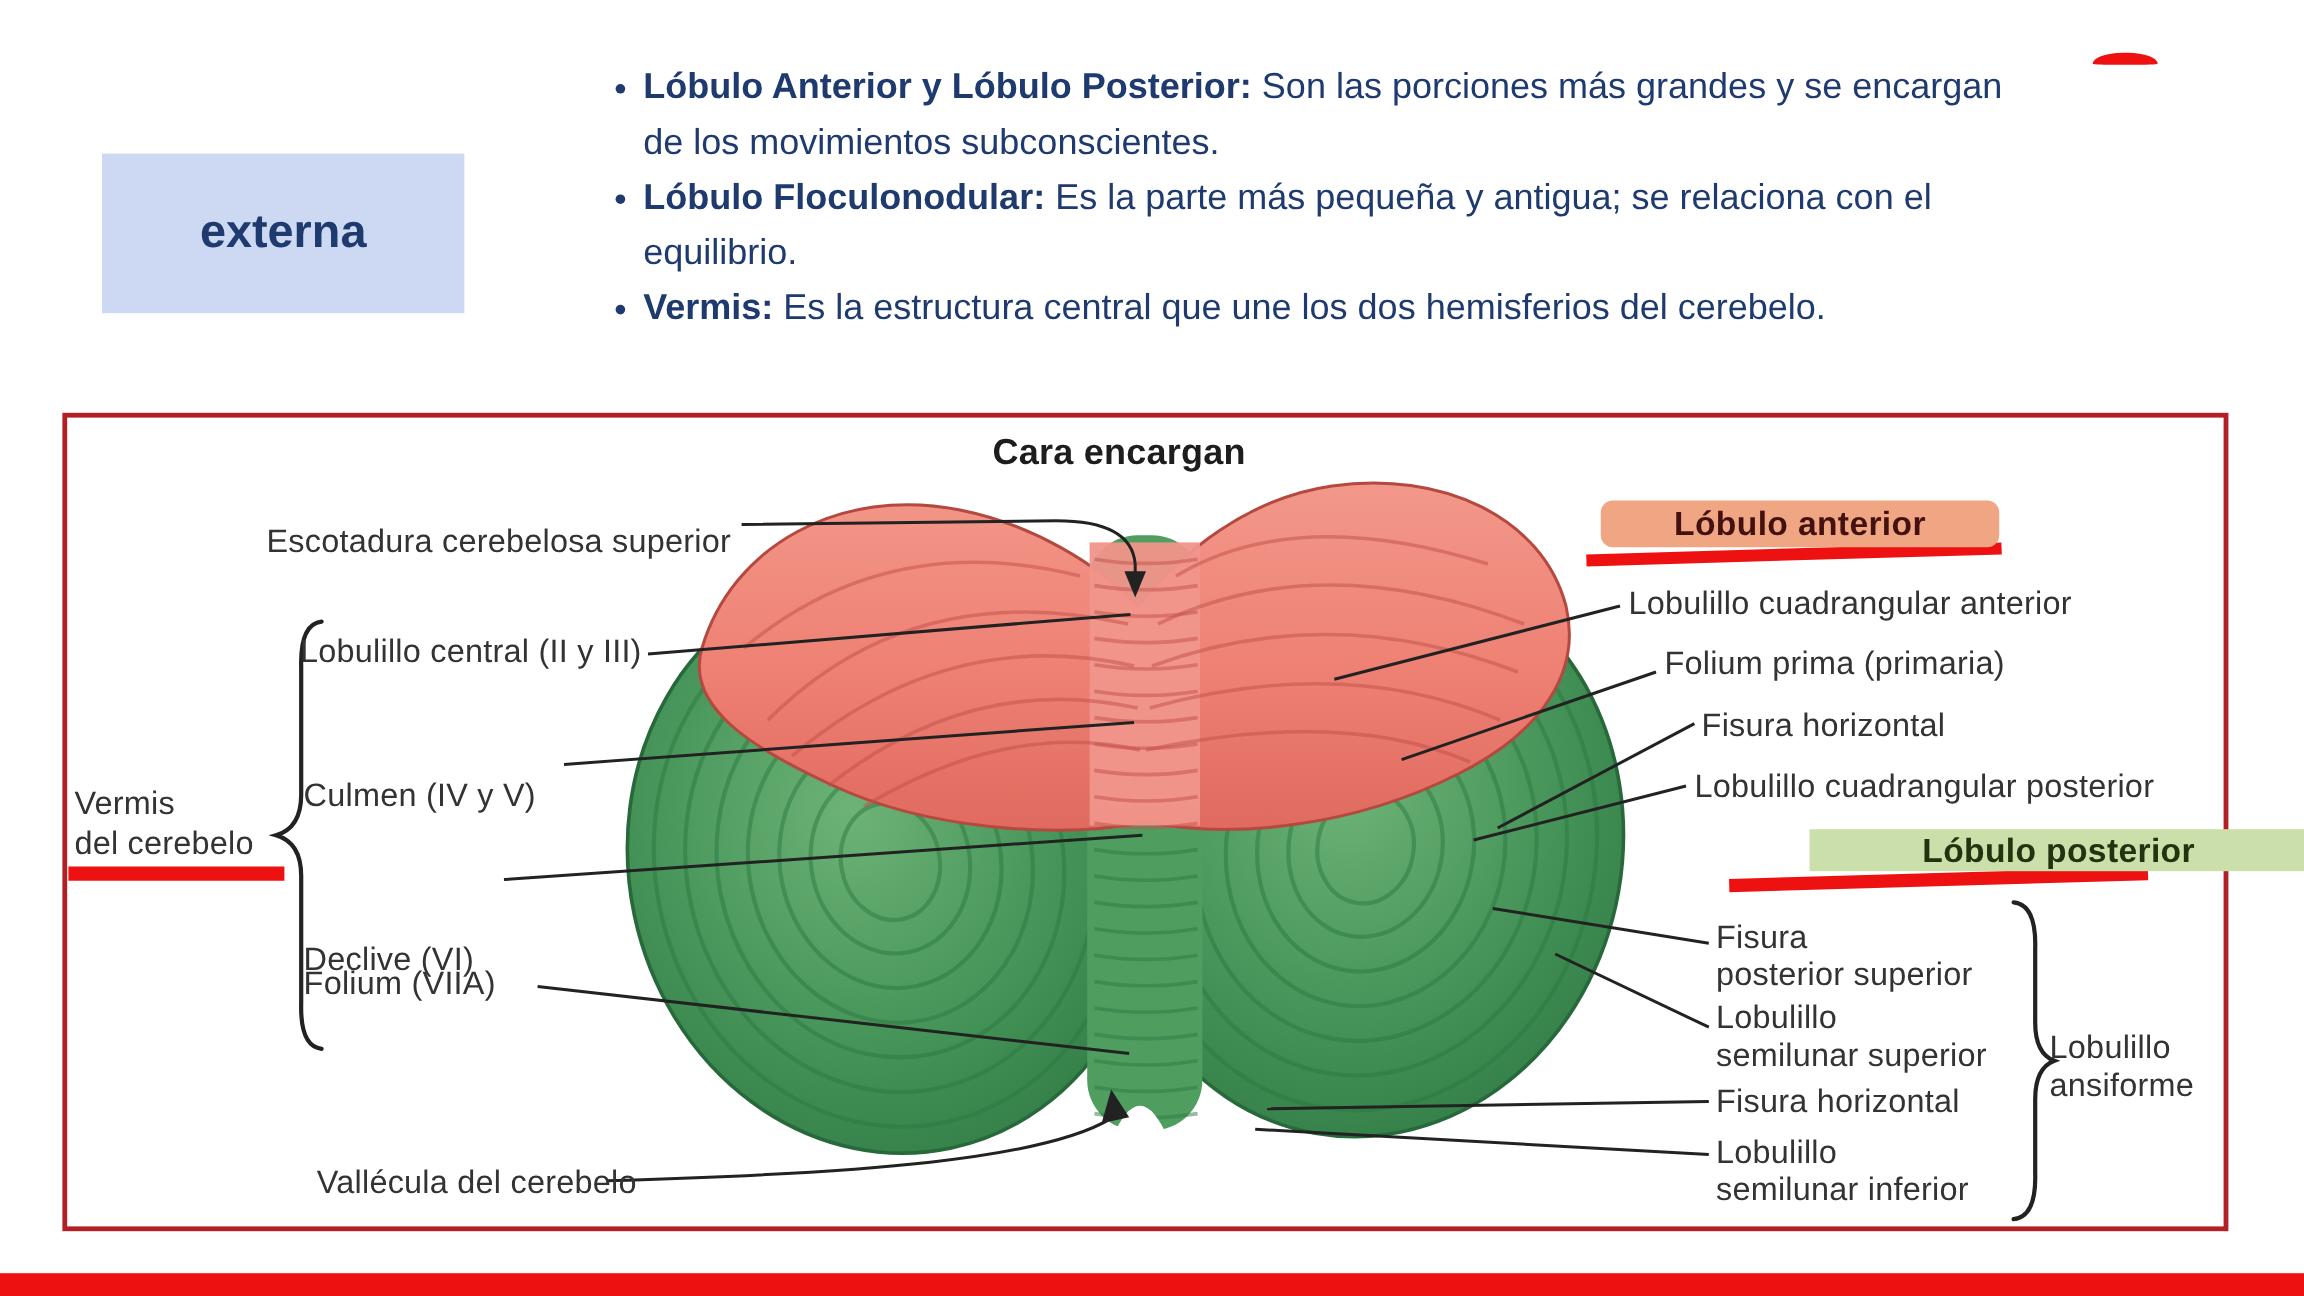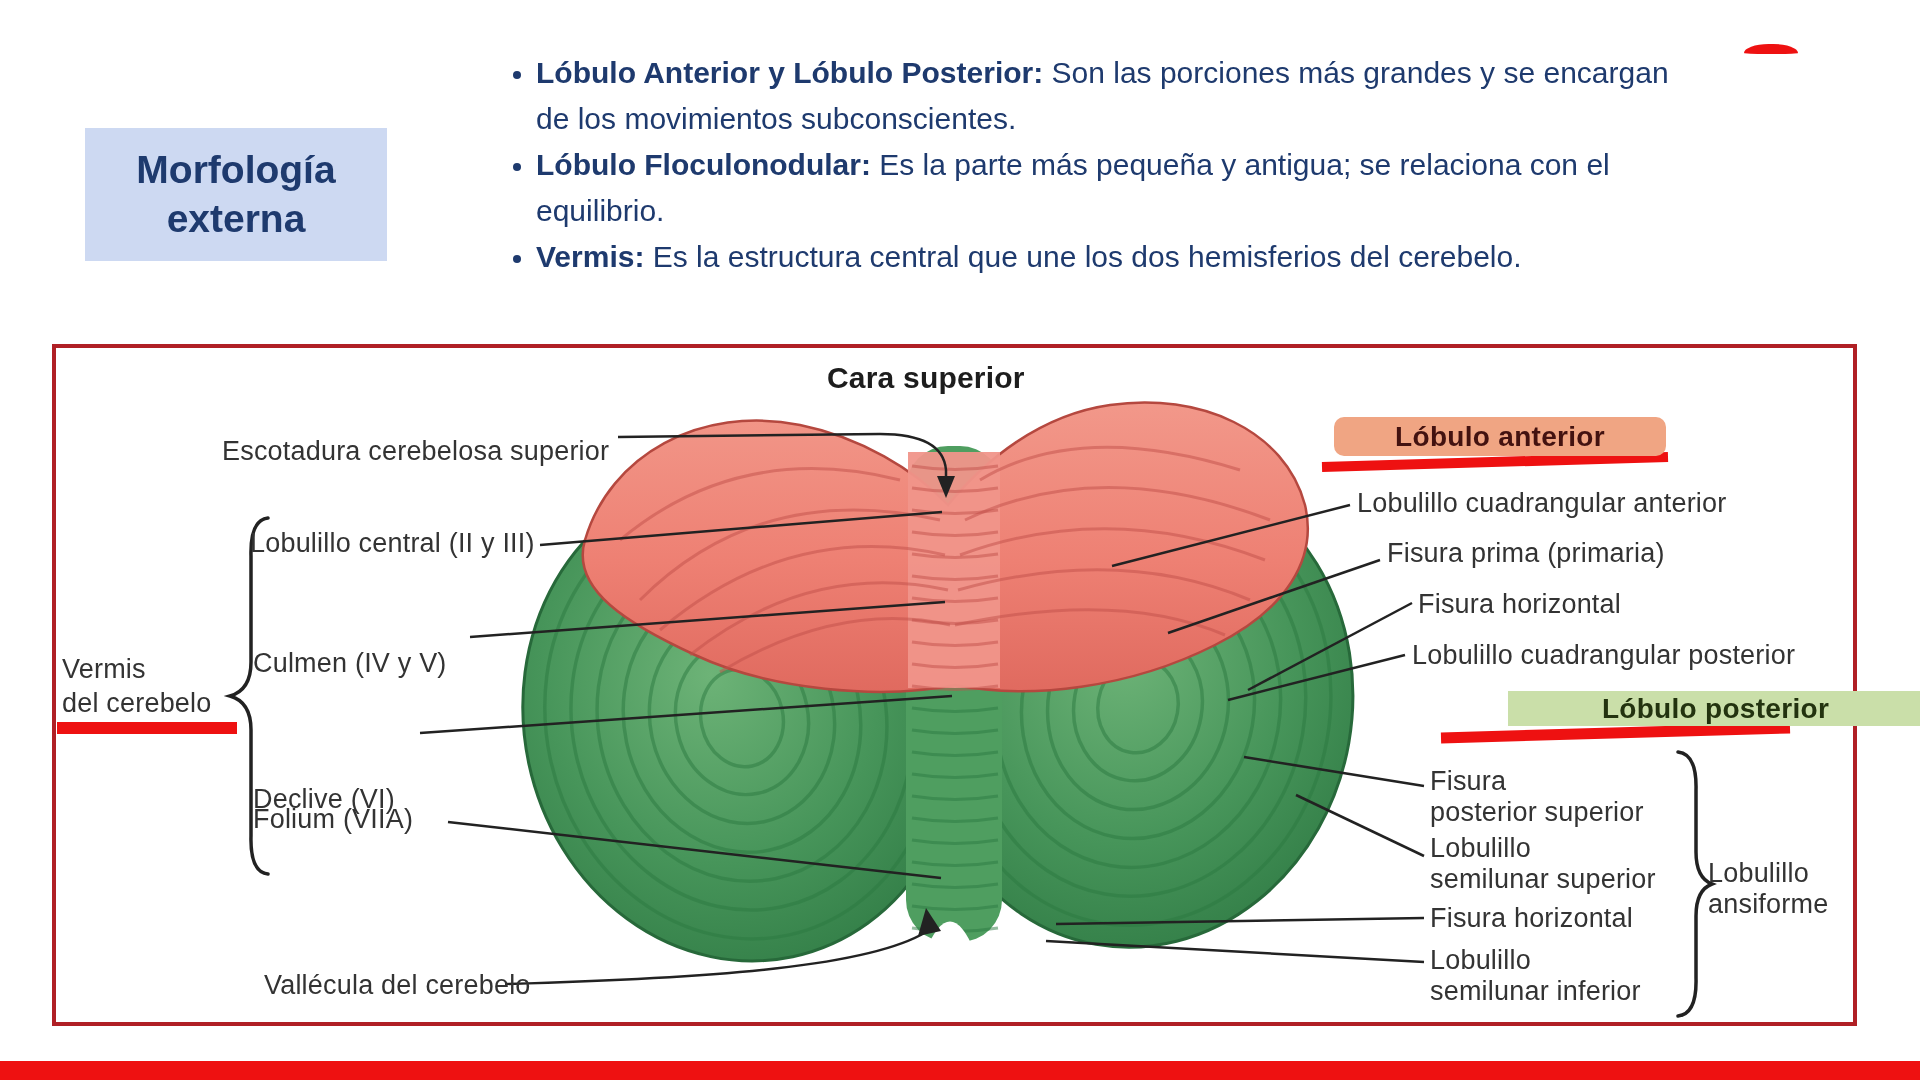--- a/index.html
+++ b/index.html
@@ -57,21 +57,20 @@
     left:0;top:1061px;width:1920px;height:19px;
     background:var(--bright-red,#ee1111);
   }
 </style>
 </head>
 <body>
 
 <div class="abs deco-arc"></div>
 
 <div class="abs title-box">
-  <div>Morfología</div>
   <div>externa</div>
 </div>
 
 <ul class="abs bullets">
   <li><span class="lead">Lóbulo Anterior y Lóbulo Posterior:</span><span> Son las porciones más grandes y se encargan de los movimientos subconscientes.</span></li>
   <li><span class="lead">Lóbulo Floculonodular:</span><span> Es la parte más pequeña y antigua; se relaciona con el equilibrio.</span></li>
   <li><span class="lead">Vermis:</span><span> Es la estructura central que une los dos hemisferios del cerebelo.</span></li>
 </ul>
 
 <div class="abs fig-frame"></div>
@@ -182,34 +181,34 @@
   <polygon points="918,936 941,931 926,908" fill="#222"></polygon>
 
   <path d="M 268 518 Q 250 520 251 556 L 251 662 Q 251 690 230 696 Q 251 702 251 730 L 251 836 Q 250 872 268 874" stroke="#222" stroke-width="3.5" fill="none" stroke-linecap="round"></path>
   <path d="M 1678 752 Q 1697 754 1696 790 L 1696 852 Q 1696 878 1712 884 Q 1696 890 1696 916 L 1696 978 Q 1697 1014 1678 1016" stroke="#222" stroke-width="3.5" fill="none" stroke-linecap="round"></path>
 
   <line x1="57" y1="728" x2="237" y2="728" stroke="#ee1111" stroke-width="12"></line>
   <line x1="1322" y1="467" x2="1668" y2="457" stroke="#ee1111" stroke-width="10"></line>
   <line x1="1441" y1="738" x2="1790" y2="728" stroke="#ee1111" stroke-width="11"></line>
 </svg>
 
-<div class="lbl fig-caption">Cara superior</div>
+<div class="lbl fig-caption">Cara encargan</div>
 
 <div class="lbl" style="left:222px;top:436px;">Escotadura cerebelosa superior</div>
 <div class="lbl" style="left:250px;top:528px;">Lobulillo central (II y III)</div>
 <div class="lbl" style="left:253px;top:648px;">Culmen (IV y V)</div>
 <div class="lbl ml" style="left:62px;top:652px;line-height:34px;">Vermis
 del cerebelo</div>
 <div class="lbl" style="left:253px;top:756px;margin-top:28px;">Declive (VI)</div>
 <div class="lbl" style="left:253px;top:804px;">Folium (VIIA)</div>
 <div class="lbl" style="left:264px;top:970px;">Vallécula del cerebelo</div>
 
 <div class="abs tag-box tag-anterior">Lóbulo anterior</div>
 <div class="lbl" style="left:1357px;top:488px;">Lobulillo cuadrangular anterior</div>
-<div class="lbl" style="left:1387px;top:538px;">Fisura prima (primaria)</div>
+<div class="lbl" style="left:1387px;top:538px;">Folium prima (primaria)</div>
 <div class="lbl" style="left:1418px;top:589px;">Fisura horizontal</div>
 <div class="lbl" style="left:1412px;top:640px;">Lobulillo cuadrangular posterior</div>
 
 <div class="abs tag-box tag-posterior">Lóbulo posterior</div>
 <div class="lbl ml" style="left:1430px;top:766px;">Fisura
 posterior superior</div>
 <div class="lbl ml" style="left:1430px;top:833px;">Lobulillo
 semilunar superior</div>
 <div class="lbl" style="left:1430px;top:903px;">Fisura horizontal</div>
 <div class="lbl ml" style="left:1430px;top:945px;">Lobulillo

